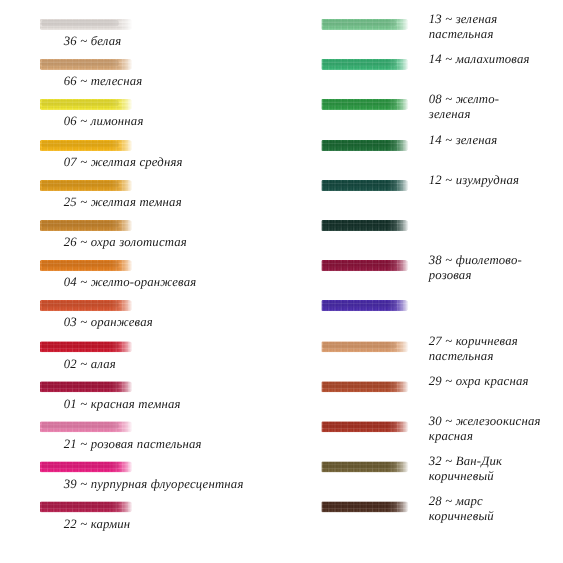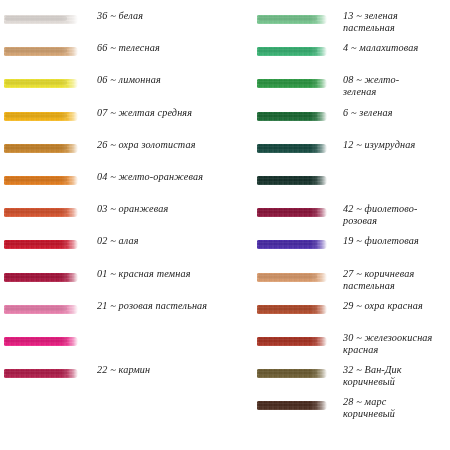--- a/index.html
+++ b/index.html
@@ -23,21 +23,21 @@
   }
   .col-left{padding:8px 0 0 0;}
   .col-right{padding:8px 16px 0 0;}
 
   .row{
     position:relative;
     display:flex;
     align-items:flex-start;
     box-sizing:border-box;
   }
-  .col-left .row{height:32.2px;padding-left:4px;}
+  .col-left .row{height:32.2px;padding-left:32px;flex-direction:column;}
   .col-right .row{height:32.2px;padding-left:32px;}
 
   .swatch-wrap{
     position:relative;
     flex:0 0 auto;
     width:74px;
     height:11px;
     margin-top:7px;
   }
   .col-right .swatch-wrap{width:70px;}
@@ -138,20 +138,26 @@
         <div class="label">06 ~ лимонная</div>
       </div>
       <div class="row">
         <div class="swatch-wrap">
           <div class="stroke" style="color: rgb(243, 178, 17);"></div>
         </div>
         <div class="label">07 ~ желтая средняя</div>
       </div>
       <div class="row">
         <div class="swatch-wrap">
+          <div class="stroke" style="color: rgb(224, 154, 24);"></div>
+        </div>
+        <div class="label">25 ~ желтая темная</div>
+      </div>
+      <div class="row">
+        <div class="swatch-wrap">
           <div class="stroke" style="color: rgb(200, 132, 42);"></div>
         </div>
         <div class="label">26 ~ охра золотистая</div>
       </div>
       <div class="row">
         <div class="swatch-wrap">
           <div class="stroke" style="color: rgb(225, 122, 26);"></div>
         </div>
         <div class="label">04 ~ желто-оранжевая</div>
       </div>
@@ -176,78 +182,78 @@
       <div class="row">
         <div class="swatch-wrap">
           <div class="stroke" style="color: rgb(232, 125, 171);"></div>
         </div>
         <div class="label">21 ~ розовая пастельная</div>
       </div>
       <div class="row">
         <div class="swatch-wrap">
           <div class="stroke" style="color: rgb(232, 24, 126);"></div>
         </div>
+        <div class="label">39 ~ пурпурная флуоресцентная</div>
       </div>
       <div class="row">
         <div class="swatch-wrap">
           <div class="stroke" style="color: rgb(177, 26, 73);"></div>
         </div>
         <div class="label">22 ~ кармин</div>
       </div>
     </div>
   <div class="column col-right">
       <div class="row">
         <div class="swatch-wrap">
           <div class="stroke" style="color: rgb(117, 197, 141);"></div>
         </div>
         <div class="label">13 ~ зеленая
 пастельная</div>
       </div>
       <div class="row">
         <div class="swatch-wrap">
           <div class="stroke" style="color: rgb(53, 177, 113);"></div>
         </div>
-        <div class="label">4 ~ малахитовая</div>
+        <div class="label">14 ~ малахитовая</div>
       </div>
       <div class="row">
         <div class="swatch-wrap">
           <div class="stroke" style="color: rgb(42, 153, 65);"></div>
         </div>
         <div class="label">08 ~ желто-
 зеленая</div>
       </div>
       <div class="row">
         <div class="swatch-wrap">
           <div class="stroke" style="color: rgb(24, 105, 49);"></div>
         </div>
-        <div class="label">6 ~ зеленая</div>
+        <div class="label">14 ~ зеленая</div>
       </div>
       <div class="row">
         <div class="swatch-wrap">
           <div class="stroke" style="color: rgb(19, 73, 63);"></div>
         </div>
         <div class="label">12 ~ изумрудная</div>
       </div>
       <div class="row">
         <div class="swatch-wrap">
           <div class="stroke" style="color: rgb(19, 49, 41);"></div>
         </div>
       </div>
       <div class="row">
         <div class="swatch-wrap">
           <div class="stroke" style="color: rgb(140, 17, 57);"></div>
         </div>
-        <div class="label">42 ~ фиолетово-
+        <div class="label">38 ~ фиолетово-
 розовая</div>
       </div>
       <div class="row">
         <div class="swatch-wrap">
           <div class="stroke" style="color: rgb(72, 41, 169);"></div>
         </div>
-        <div class="label">19 ~ фиолетовая</div>
       </div>
       <div class="row">
         <div class="swatch-wrap">
           <div class="stroke" style="color: rgb(217, 153, 105);"></div>
         </div>
         <div class="label">27 ~ коричневая
 пастельная</div>
       </div>
       <div class="row">
         <div class="swatch-wrap">

